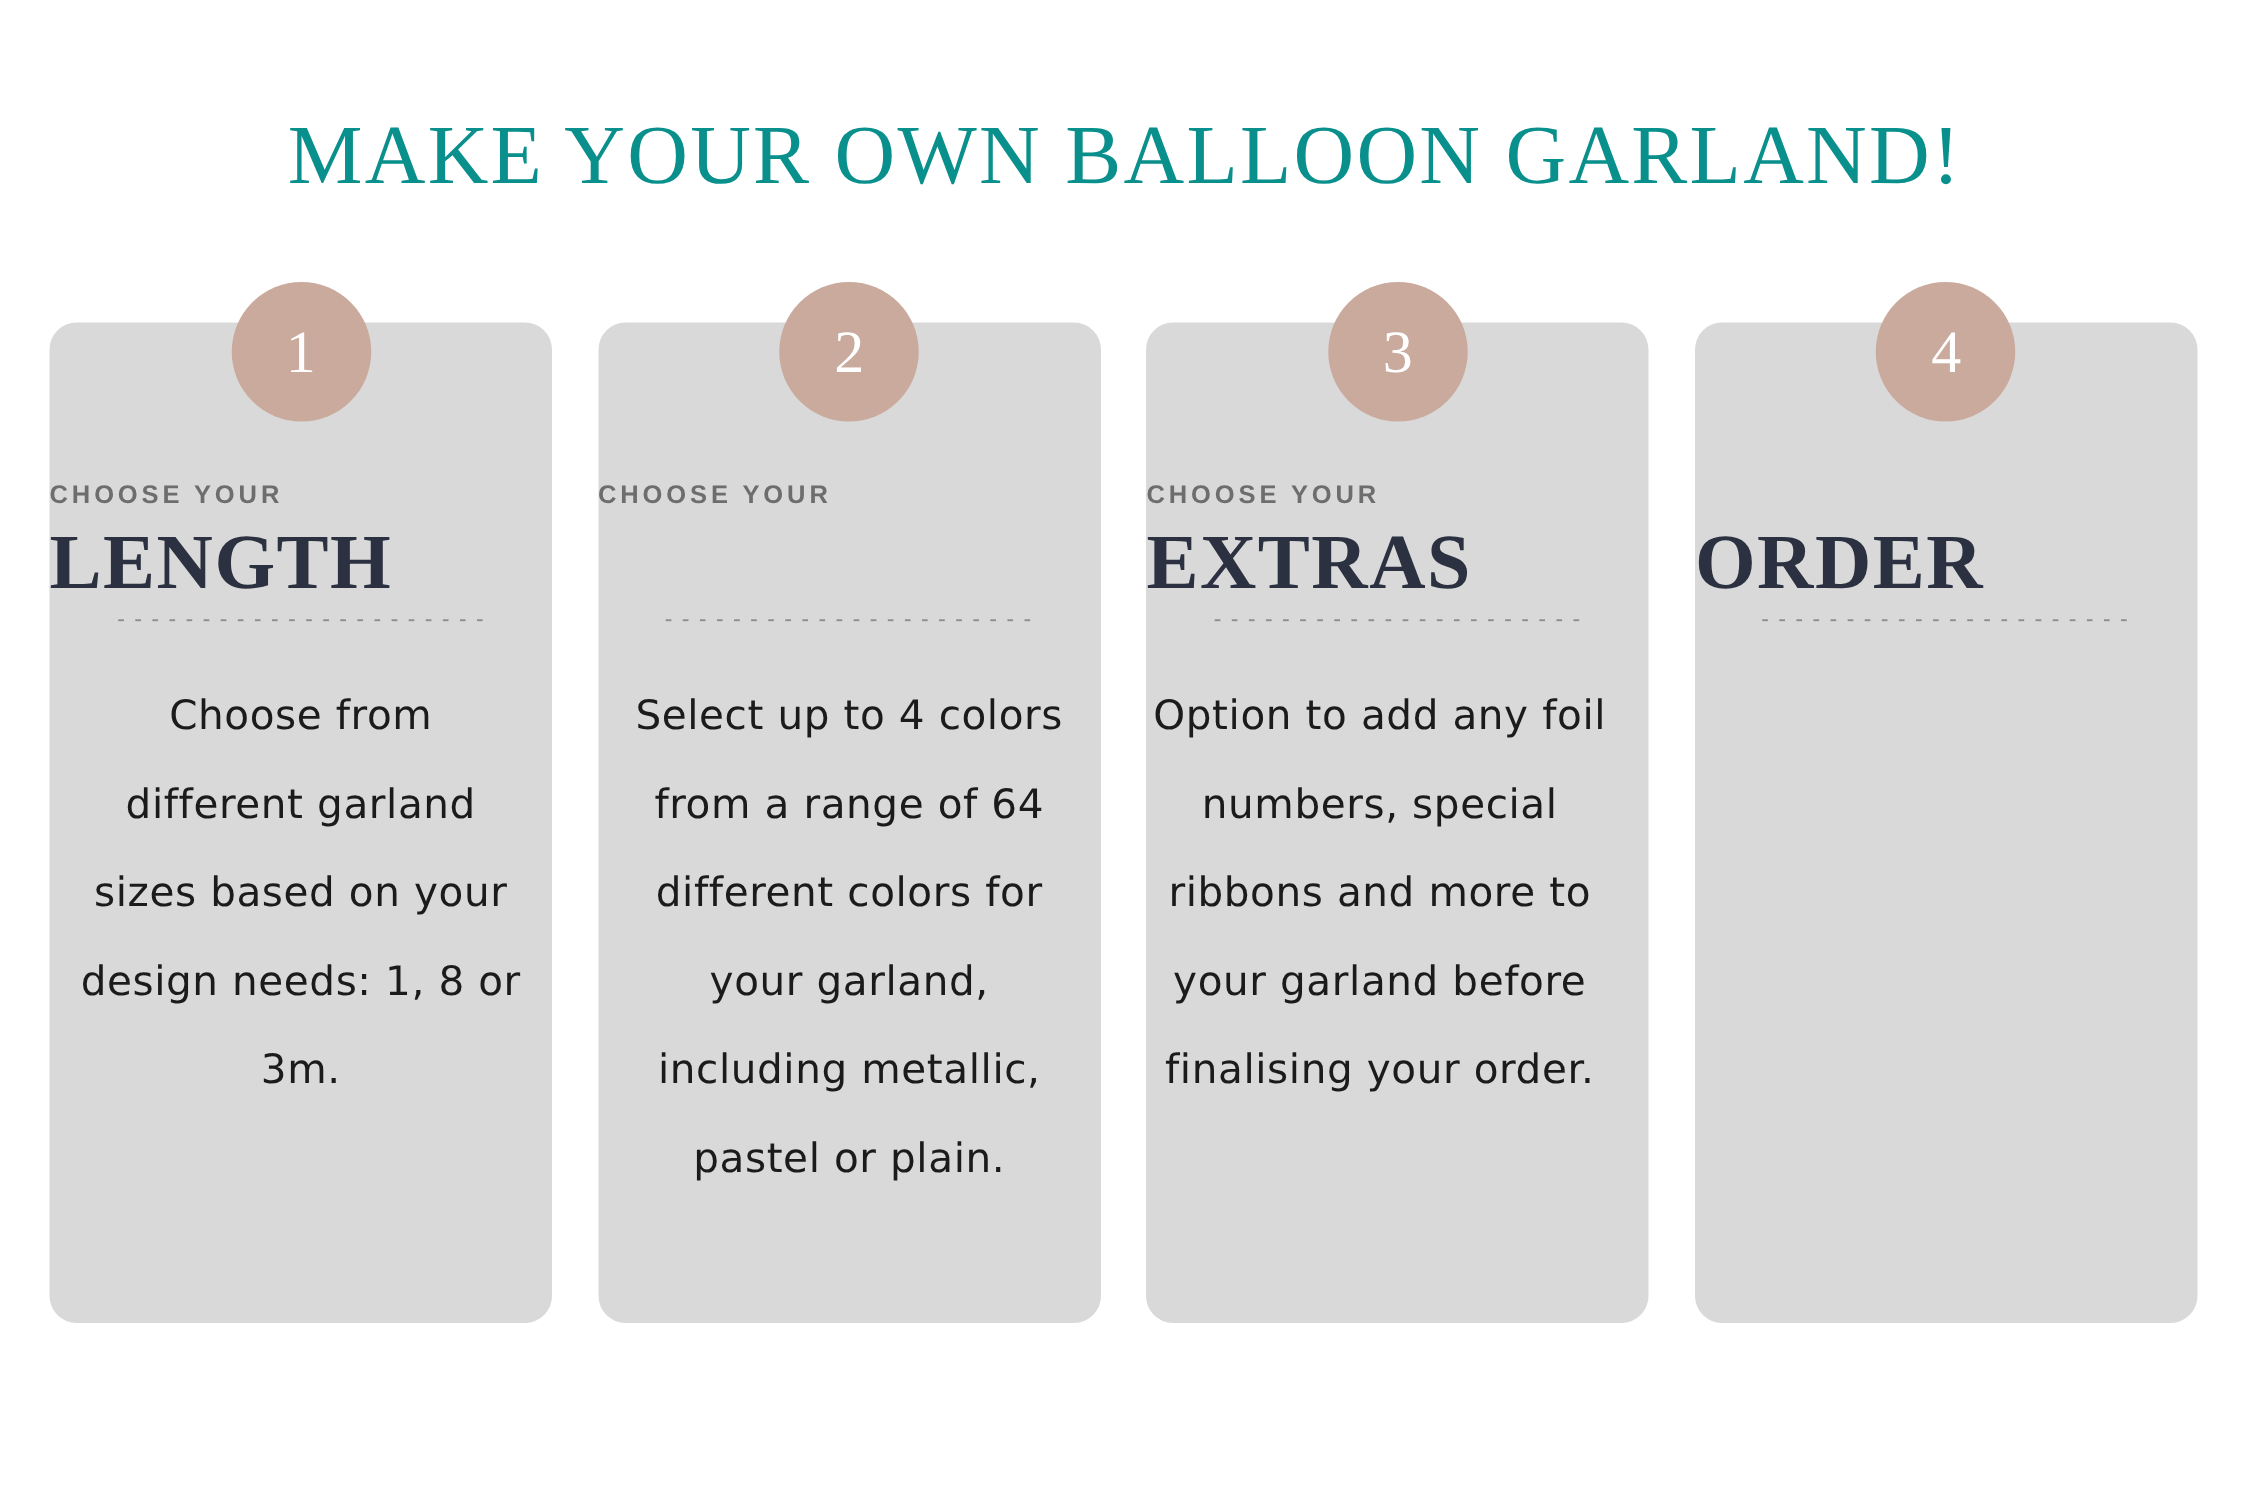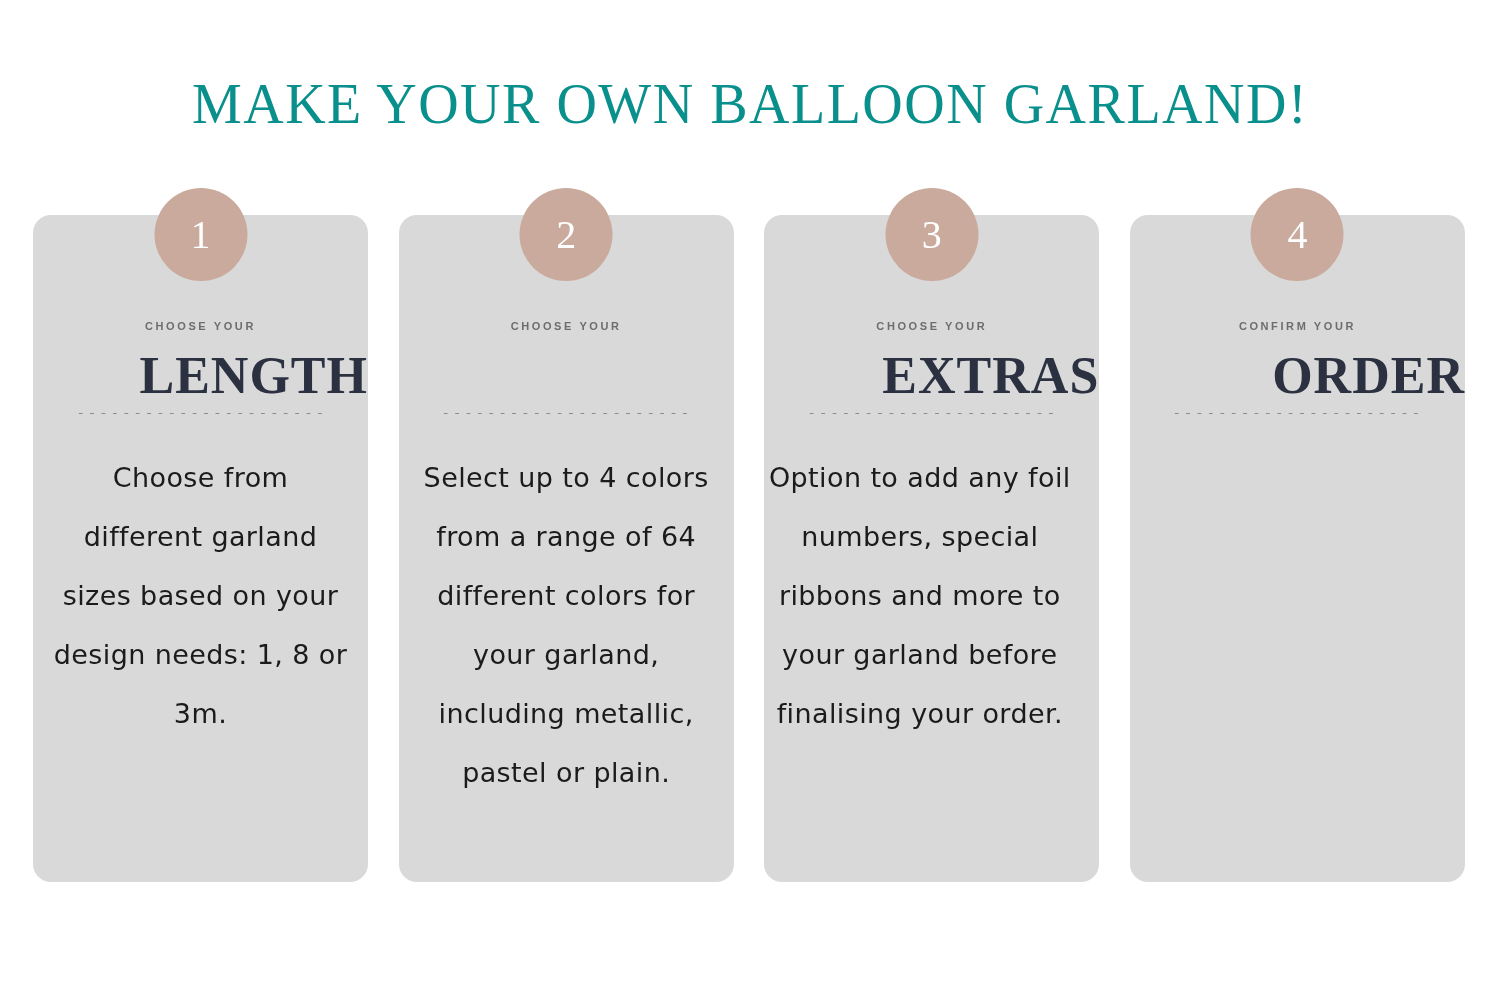--- a/index.html
+++ b/index.html
@@ -74,34 +74,33 @@
     font-size: 40px;
     line-height: 40px;
     color: #ffffff;
   }
 
   .eyebrow {
     position: absolute;
     left: 0;
     top: 105px;
     width: 100%;
-    text-align: center;
     font-family: "Liberation Sans", sans-serif;
-    font-size: 11px;
+    font-size: 17px;
     font-weight: bold;
     letter-spacing: 2.6px;
     color: #6d6d6d;
   }
 
   .heading {
     position: absolute;
     left: 0;
     top: 130px;
     width: 100%;
-    text-align: right;
+    text-align: left;
     font-family: "Liberation Serif", "DejaVu Serif", serif;
     font-size: 52px;
     line-height: 62px;
     font-weight: bold;
     letter-spacing: 1px;
     color: #2b3140;
   }
 
   .dots {
     position: absolute;
@@ -162,19 +161,18 @@
     <div class="card card-3">
       <div class="badge">3</div>
       <div class="eyebrow">CHOOSE YOUR</div>
       <div class="heading">EXTRAS</div>
       <div class="dots"></div>
       <div class="body-text">Option to add any foil numbers, special ribbons and more to your garland before finalising your order.</div>
     </div>
 
     <div class="card card-4">
       <div class="badge">4</div>
-      <div class="eyebrow">CONFIRM YOUR</div>
       <div class="heading">ORDER</div>
       <div class="dots"></div>
     </div>
 
   </div>
 </div>
 
 </body></html>

